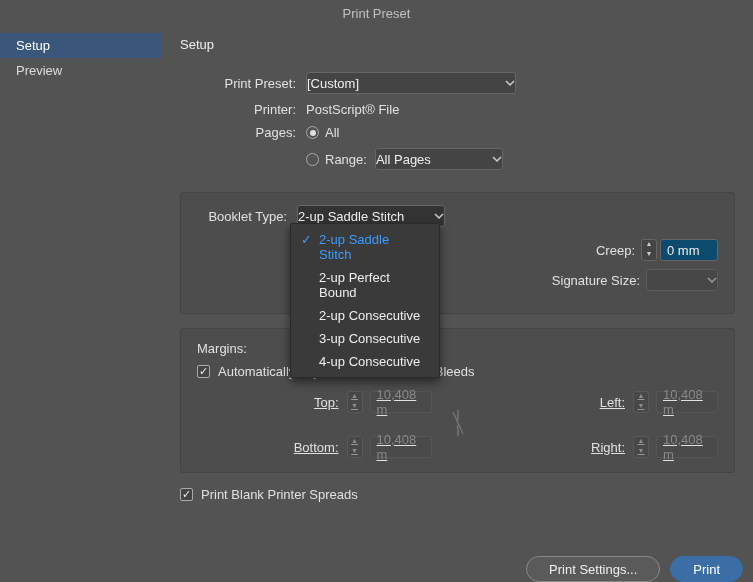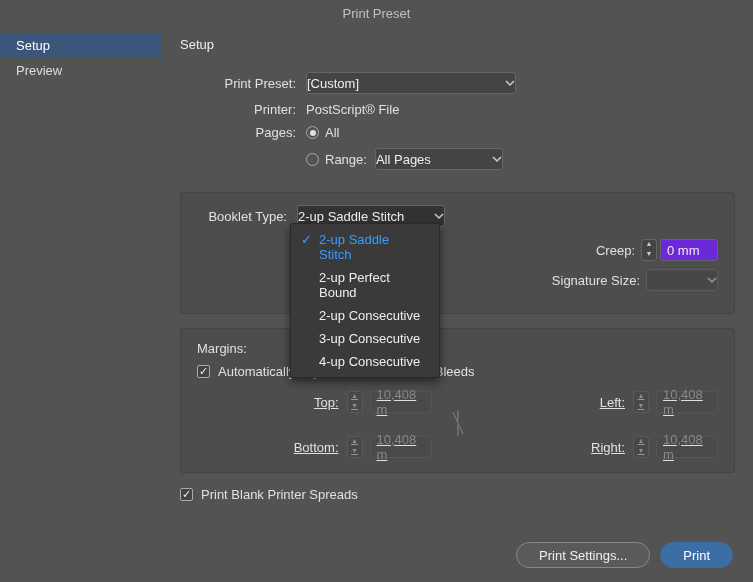--- a/index.html
+++ b/index.html
@@ -19,23 +19,23 @@
   .select .chev { margin-left: 6px; }
   .radio { width: 13px; height: 13px; border: 1px solid #aaa; border-radius: 50%; display: inline-flex; align-items: center; justify-content: center; margin-right: 6px; }
   .radio.checked::after { content: ""; width: 6px; height: 6px; background: #e0e0e0; border-radius: 50%; }
   .checkbox { width: 13px; height: 13px; border: 1px solid #aaa; background: #444; display: inline-flex; align-items: center; justify-content: center; margin-right: 8px; border-radius: 2px; }
   .checkbox.checked::after { content: "✓"; color: #eee; font-size: 11px; line-height: 1; }
   .panel { border: 1px solid #444; background: #4d4d4d; border-radius: 3px; padding: 12px 16px 14px 16px; margin-bottom: 14px; }
   .textbox { background: #444; border: 1px solid #666; color: #eee; border-radius: 3px; height: 22px; padding: 0 6px; display: flex; align-items: center; }
   .stepper { background: #444; border: 1px solid #666; border-radius: 3px; height: 22px; width: 16px; display: inline-flex; flex-direction: column; margin-right: 3px; overflow: hidden; }
   .stepper span { flex:1; font-size:7px; text-align:center; color:#ccc; line-height:1; }
   .stepper.disabled { opacity: 0.5; }
-  .numbox { background: #6d28d9; border: 1px solid #666; color: #eee; height: 22px; border-radius: 3px; padding: 0 6px; display:flex; align-items:center; }
+  .numbox { background: #0c4a6e; border: 1px solid #666; color: #eee; height: 22px; border-radius: 3px; padding: 0 6px; display:flex; align-items:center; }
   .numbox.disabled { background: #4a4a4a; border-color:#555; color: #888; }
-  .footer { position: absolute; bottom: 0; left: 0; right: 0; height: 54px; display: flex; justify-content: flex-end; align-items: center; padding-right: 20px; gap: 10px; }
+  .footer { position: absolute; bottom: 0; left: 0; right: 0; height: 54px; display: flex; justify-content: flex-end; align-items: flex-end; padding-right: 10px; gap: 10px; }
   .btn { height: 26px; border: 1px solid #888; border-radius: 13px; background: #5a5a5a; color: #eee; padding: 0 22px; cursor: pointer; font-size: 13px; display:flex; align-items:center; }
   .btn.blue { background: #3a6ea5; border-color: #3a6ea5; color:#fff; }
   .chev { display:inline-block; }
   .chev svg { display:block; }
   .dropdown-menu { position: absolute; background: #3a3a3a; border: 1px solid #2a2a2a; box-shadow: 0 4px 10px rgba(0,0,0,0.5); border-radius: 2px; z-index: 100; padding: 4px 0; }
   .dropdown-item { padding: 4px 16px 4px 28px; color: #eee; cursor: pointer; position: relative; }
   .dropdown-item.selected { color: #3b9cff; }
   .dropdown-item.selected::before { content: "✓"; position:absolute; left:10px; color:#3b9cff; }
   .link-icon { color:#888; }
   .margin-grid { display:grid; grid-template-columns: 1fr auto 1fr; gap: 23px 18px; align-items:center;text-decoration:underline; }

